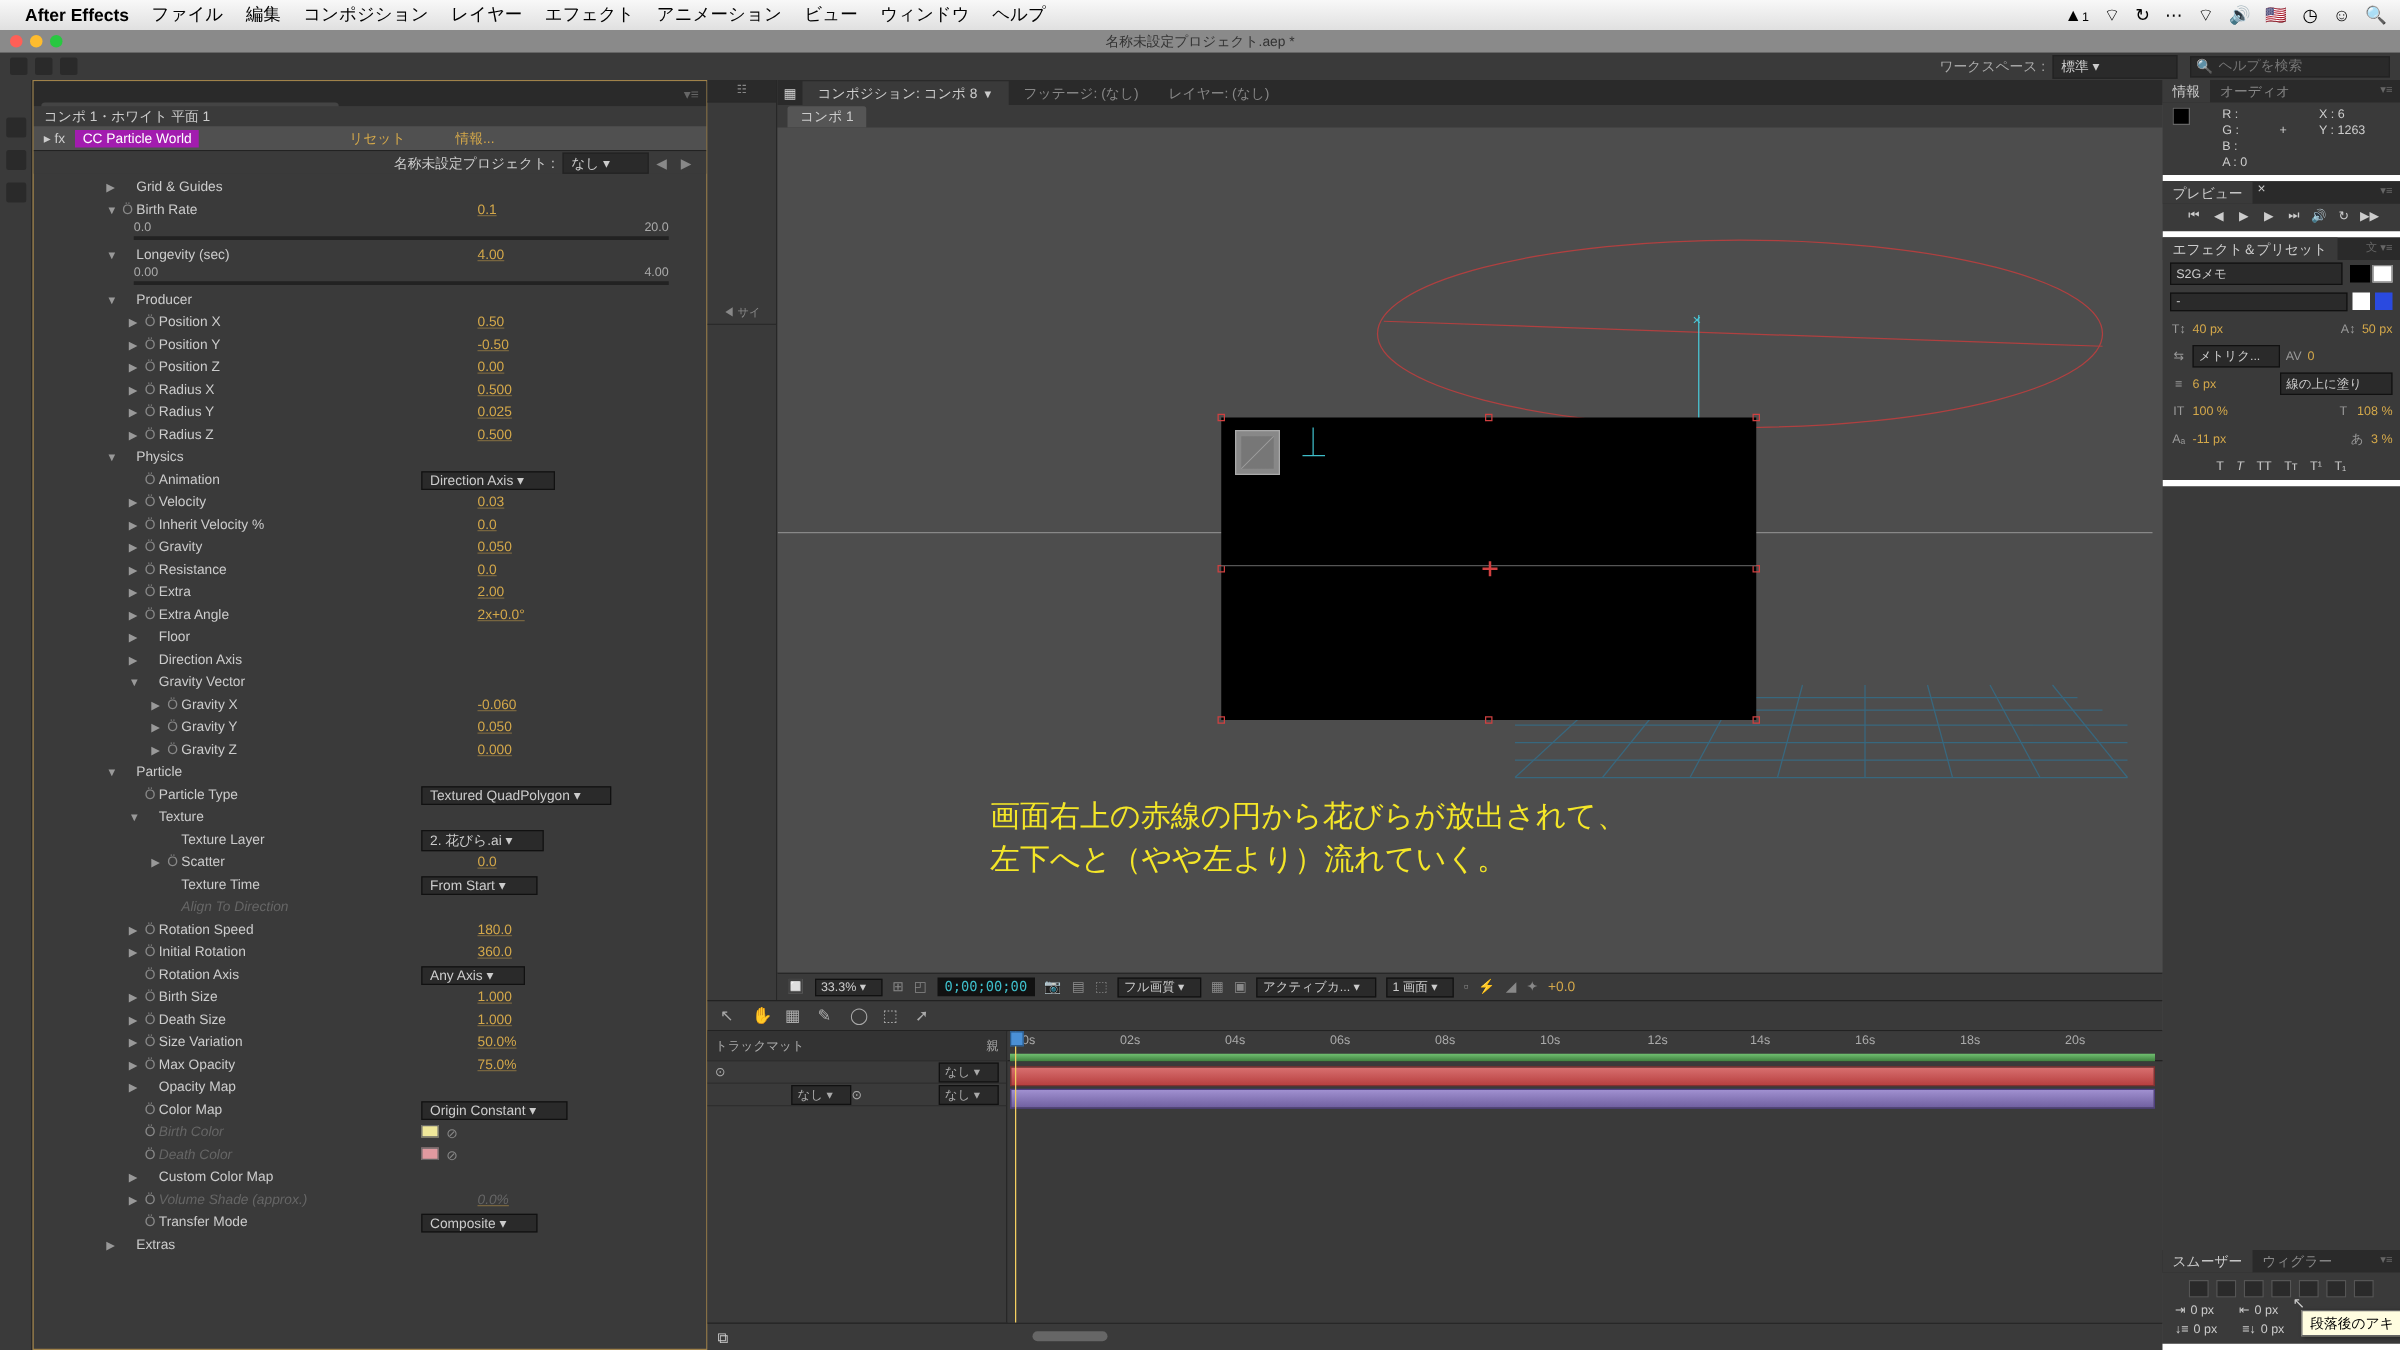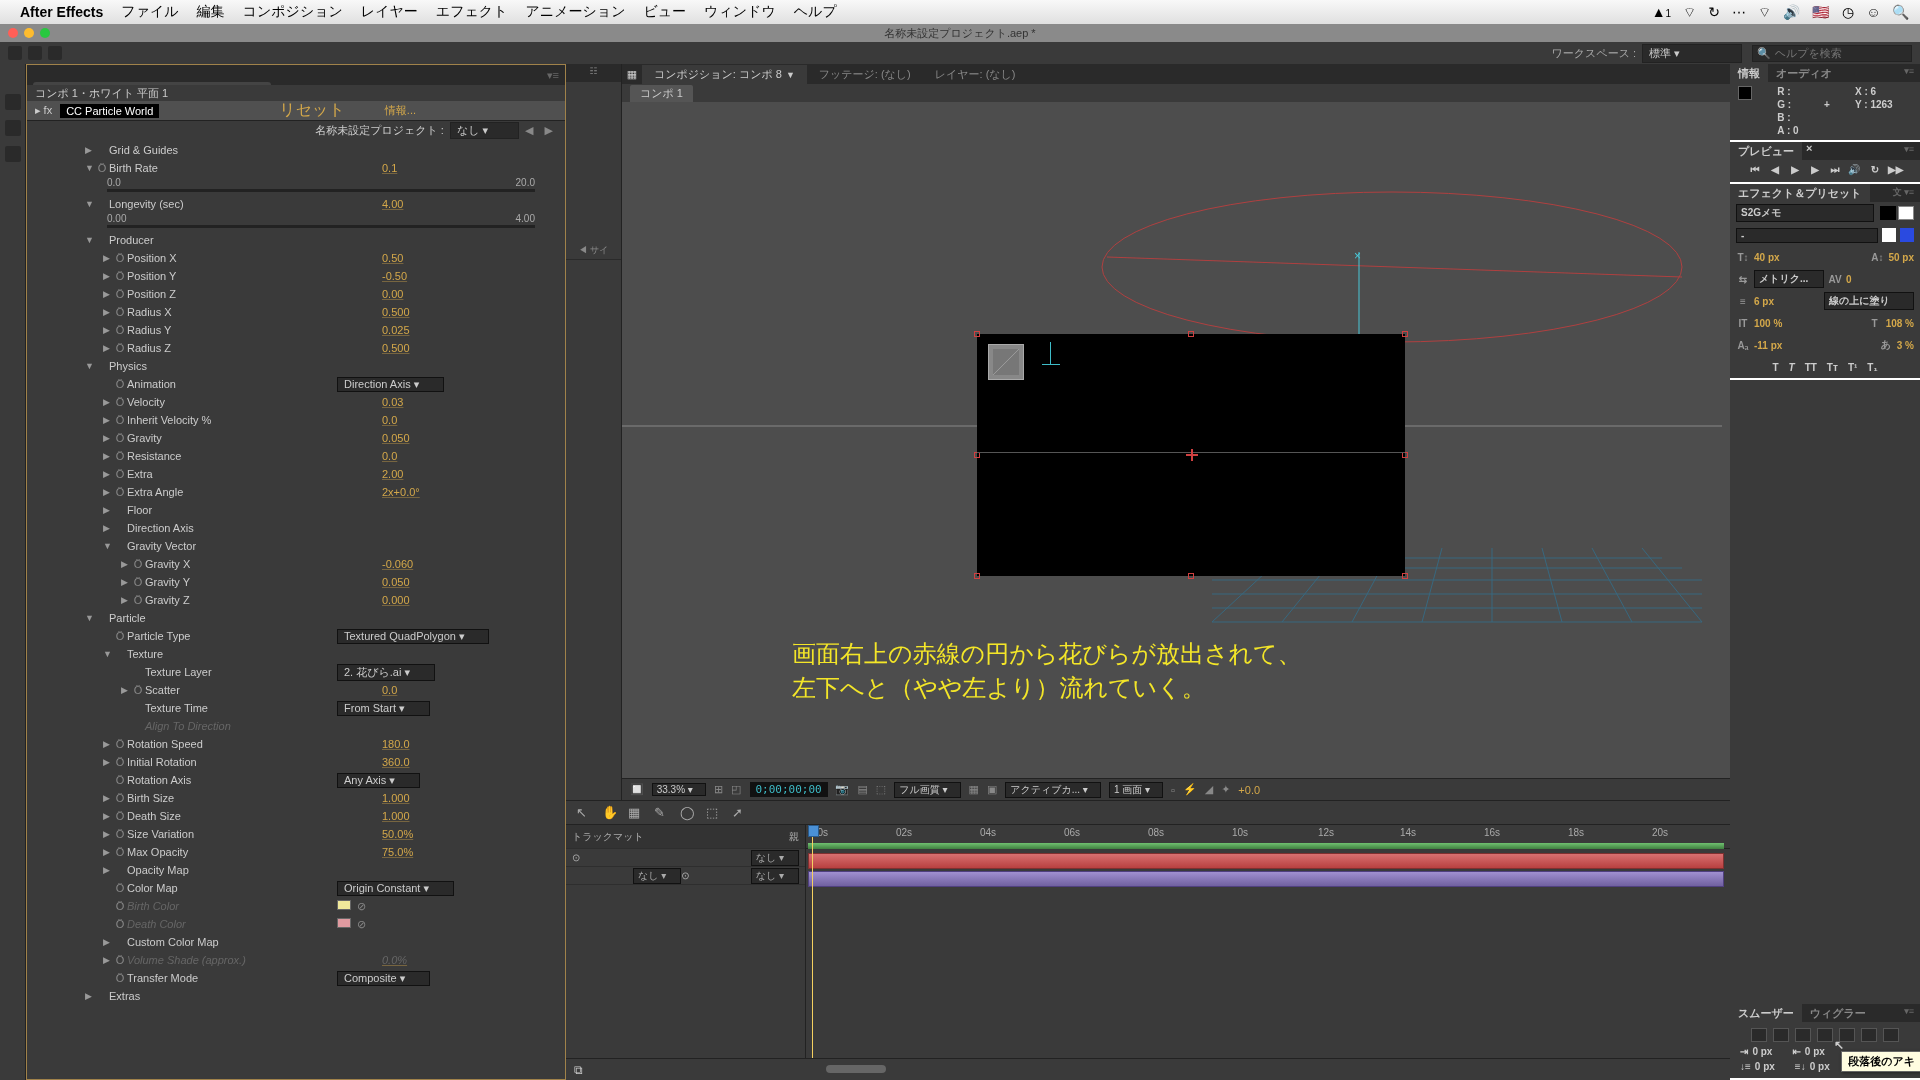--- a/index.html
+++ b/index.html
@@ -39,22 +39,22 @@
 
 
 .effect-panel { width: 540px; background: #3a3a3a; display: flex; flex-direction: column; border: 1px solid #a0824a; }
 .panel-tab { height: 20px; background: #2a2a2a; display: flex; align-items: center; padding: 0 6px; font-size: 11px; }
 .panel-tab .tab-active { background: #444; padding: 2px 8px; border-radius: 3px 3px 0 0; margin-top: 32px; }
 .panel-tab .drop { margin-left: 4px; font-size: 9px; }
 .panel-tab .menu-icon { margin-left: auto; color: #666; }
 .effect-sub { height: 16px; background: #3a3a3a; padding: 0 8px; font-size: 11px; color: #ccc; display: flex; align-items: center; }
 .effect-head { height: 20px; background: #505050; display: flex; align-items: center; padding: 0 8px; font-size: 11px; border-bottom: 1px solid #222; }
 .effect-head .fx { margin-right: 8px; }
-.effect-head .name { background: #000000; padding: 1px 6px; color: #fff; }
-.effect-head .reset { margin-left: 120px; color: #d4a84a; font-size: 16px; }
+.effect-head .name { background: #a21caf; padding: 1px 6px; color: #fff; }
+.effect-head .reset { margin-left: 120px; color: #d4a84a; font-size: 11px; }
 .effect-head .info { margin-left: 40px; color: #d4a84a; font-size: 11px; }
 .anim-preset { height: 18px; background: #3a3a3a; display: flex; align-items: center; padding: 0 8px; justify-content: flex-end; font-size: 11px; }
 .anim-preset .label { color: #ccc; margin-right: 6px; }
 .anim-preset .dd { background: #2a2a2a; border: 1px solid #222; padding: 0 30px 0 6px; color: #ccc; }
 .anim-preset .nav { margin-left: 6px; color: #888; letter-spacing: 4px; }
 
 .prop-list { flex: 1; overflow-y: auto; padding: 2px 0 20px 0; }
 .prop-row { display: flex; align-items: center; height: 18px; padding: 0 10px; font-size: 11px; }
 .prop-row .twisty { width: 10px; color: #999; font-size: 9px; }
 .prop-row .sw { width: 14px; text-align: center; color: #888; }
@@ -123,21 +123,21 @@
 .tl-bar.red { top: 28px; background: linear-gradient(#d87070,#b84040); border: 1px solid #803030; }
 .tl-bar.purple { top: 46px; background: linear-gradient(#a090d0,#7060a0); border: 1px solid #504080; }
 .tl-workarea { position: absolute; top: 18px; left: 2px; right: 6px; height: 6px; background: linear-gradient(#70c070,#408040); }
 .tl-footer { height: 22px; border-top: 1px solid #222; display: flex; align-items: center; }
 .tl-zoom-left { width: 240px; display: flex; align-items: center; padding: 0 8px; }
 .tl-scroll { flex: 1; position: relative; height: 100%; }
 .tl-scroll .thumb { position: absolute; left: 20px; width: 60px; top: 6px; height: 8px; background: #666; border-radius: 4px; }
 
 
 .right-col { width: 190px; background: #3a3a3a; display: flex; flex-direction: column; }
-.r-panel { border-bottom: 2px solid #ffffff; font-weight: bold; }
+.r-panel { border-bottom: 5px solid #ffffff; }
 .r-tabs { height: 18px; background: #2a2a2a; display: flex; font-size: 11px; }
 .r-tabs .rt { padding: 2px 8px; color: #888; }
 .r-tabs .rt.active { background: #3a3a3a; color: #ccc; }
 .r-tabs .menu-icon { margin-left: auto; padding: 2px 6px; color: #666; font-size: 9px; }
 .r-body { padding: 4px 8px; font-size: 10px; color: #ccc; }
 .info-grid { display: grid; grid-template-columns: auto auto auto auto; gap: 2px 6px; }
 .info-grid .sw { width: 14px; height: 14px; background: #000; border: 1px solid #666; grid-row: span 4; }
 
 .preview-ctrl { display: flex; justify-content: center; gap: 6px; padding: 4px; }
 .preview-ctrl span { width: 14px; height: 14px; color: #ccc; font-size: 10px; text-align: center; }

